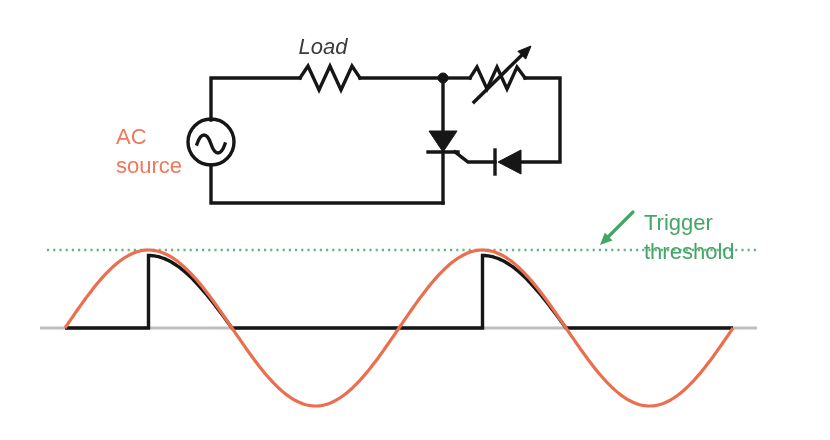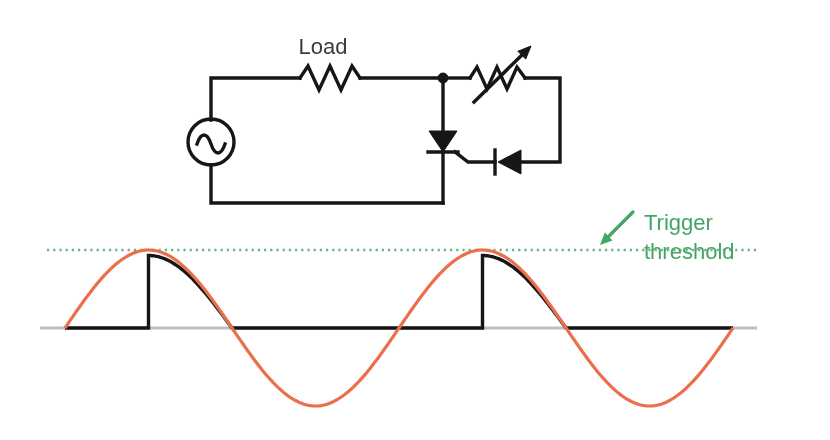--- a/index.html
+++ b/index.html
@@ -46,21 +46,21 @@
   
   .label {
     position: absolute;
     font-size: 22px;
     line-height: 1.3;
     white-space: pre-line;
     color: var(--text-dark, #3b3b3b);
   }
   .label.orange { color: var(--orange-text, #f0785c); }
   .label.green  { color: var(--green, #43a566); }
-  .label.center { text-align: center; }
+  .label.center { text-align: center; font-style: italic; }
 </style>
 </head>
 <body>
 
 <div class="canvas">
 
   <svg class="fig" viewBox="0 0 830 440">
 
     <g class="wire">
 
@@ -100,16 +100,18 @@
     <g id="waveform">
         <line x1="40" y1="328" x2="757" y2="328" class="axis"></line>
         <line x1="47" y1="250" x2="757" y2="250" class="threshold"></line>
         <path d="M65,328 L148.5,328 L148.5,255.5 L150.5,255.5 L152.5,255.7 L154.5,255.9 L156.5,256.3 L158.5,256.7 L160.5,257.3 L162.5,258.0 L164.5,258.7 L166.5,259.6 L168.5,260.5 L170.5,261.6 L172.5,262.7 L174.5,264.0 L176.5,265.3 L178.5,266.7 L180.5,268.2 L182.5,269.8 L184.5,271.5 L186.5,273.2 L188.5,275.0 L190.5,276.9 L192.5,278.9 L194.5,281.0 L196.5,283.1 L198.5,285.3 L200.5,287.5 L202.5,289.8 L204.5,292.1 L206.5,294.5 L208.5,297.0 L210.5,299.5 L212.5,302.0 L214.5,304.5 L216.5,307.1 L218.5,309.8 L220.5,312.4 L222.5,315.1 L224.5,317.8 L226.5,320.5 L228.5,323.2 L230.5,326.0 L232.0,328 L482.5,328 L482.5,255.5 L484.5,255.5 L486.5,255.7 L488.5,255.9 L490.5,256.3 L492.5,256.7 L494.5,257.3 L496.5,258.0 L498.5,258.7 L500.5,259.6 L502.5,260.5 L504.5,261.6 L506.5,262.7 L508.5,264.0 L510.5,265.3 L512.5,266.7 L514.5,268.2 L516.5,269.8 L518.5,271.5 L520.5,273.2 L522.5,275.0 L524.5,276.9 L526.5,278.9 L528.5,281.0 L530.5,283.1 L532.5,285.3 L534.5,287.5 L536.5,289.8 L538.5,292.1 L540.5,294.5 L542.5,297.0 L544.5,299.5 L546.5,302.0 L548.5,304.5 L550.5,307.1 L552.5,309.8 L554.5,312.4 L556.5,315.1 L558.5,317.8 L560.5,320.5 L562.5,323.2 L564.5,326.0 L566.0,328 L733,328" class="chopped" fill="none"></path>
         <polyline points="65.0,328.0 67.0,325.1 69.0,322.1 71.0,319.2 73.0,316.3 75.0,313.4 77.0,310.5 79.0,307.7 81.0,304.9 83.0,302.1 85.0,299.3 87.0,296.6 89.0,294.0 91.0,291.4 93.0,288.8 95.0,286.3 97.0,283.8 99.0,281.4 101.0,279.1 103.0,276.9 105.0,274.7 107.0,272.6 109.0,270.6 111.0,268.6 113.0,266.8 115.0,265.0 117.0,263.3 119.0,261.7 121.0,260.2 123.0,258.8 125.0,257.5 127.0,256.3 129.0,255.2 131.0,254.2 133.0,253.3 135.0,252.5 137.0,251.8 139.0,251.2 141.0,250.8 143.0,250.4 145.0,250.2 147.0,250.0 149.0,250.0 151.0,250.1 153.0,250.3 155.0,250.6 157.0,251.0 159.0,251.5 161.0,252.1 163.0,252.9 165.0,253.7 167.0,254.7 169.0,255.7 171.0,256.9 173.0,258.1 175.0,259.5 177.0,260.9 179.0,262.5 181.0,264.1 183.0,265.9 185.0,267.7 187.0,269.6 189.0,271.6 191.0,273.6 193.0,275.8 195.0,278.0 197.0,280.3 199.0,282.6 201.0,285.0 203.0,287.5 205.0,290.1 207.0,292.7 209.0,295.3 211.0,298.0 213.0,300.7 215.0,303.5 217.0,306.3 219.0,309.1 221.0,312.0 223.0,314.9 225.0,317.8 227.0,320.7 229.0,323.6 231.0,326.5 233.0,329.5 235.0,332.4 237.0,335.3 239.0,338.2 241.0,341.1 243.0,344.0 245.0,346.9 247.0,349.7 249.0,352.5 251.0,355.3 253.0,358.0 255.0,360.7 257.0,363.3 259.0,365.9 261.0,368.5 263.0,371.0 265.0,373.4 267.0,375.7 269.0,378.0 271.0,380.2 273.0,382.4 275.0,384.4 277.0,386.4 279.0,388.3 281.0,390.1 283.0,391.9 285.0,393.5 287.0,395.1 289.0,396.5 291.0,397.9 293.0,399.1 295.0,400.3 297.0,401.3 299.0,402.3 301.0,403.1 303.0,403.9 305.0,404.5 307.0,405.0 309.0,405.4 311.0,405.7 313.0,405.9 315.0,406.0 317.0,406.0 319.0,405.8 321.0,405.6 323.0,405.2 325.0,404.8 327.0,404.2 329.0,403.5 331.0,402.7 333.0,401.8 335.0,400.8 337.0,399.7 339.0,398.5 341.0,397.2 343.0,395.8 345.0,394.3 347.0,392.7 349.0,391.0 351.0,389.2 353.0,387.4 355.0,385.4 357.0,383.4 359.0,381.3 361.0,379.1 363.0,376.9 365.0,374.6 367.0,372.2 369.0,369.7 371.0,367.2 373.0,364.6 375.0,362.0 377.0,359.4 379.0,356.7 381.0,353.9 383.0,351.1 385.0,348.3 387.0,345.5 389.0,342.6 391.0,339.7 393.0,336.8 395.0,333.9 397.0,330.9 399.0,328.0 401.0,325.1 403.0,322.1 405.0,319.2 407.0,316.3 409.0,313.4 411.0,310.5 413.0,307.7 415.0,304.9 417.0,302.1 419.0,299.3 421.0,296.6 423.0,294.0 425.0,291.4 427.0,288.8 429.0,286.3 431.0,283.8 433.0,281.4 435.0,279.1 437.0,276.9 439.0,274.7 441.0,272.6 443.0,270.6 445.0,268.6 447.0,266.8 449.0,265.0 451.0,263.3 453.0,261.7 455.0,260.2 457.0,258.8 459.0,257.5 461.0,256.3 463.0,255.2 465.0,254.2 467.0,253.3 469.0,252.5 471.0,251.8 473.0,251.2 475.0,250.8 477.0,250.4 479.0,250.2 481.0,250.0 483.0,250.0 485.0,250.1 487.0,250.3 489.0,250.6 491.0,251.0 493.0,251.5 495.0,252.1 497.0,252.9 499.0,253.7 501.0,254.7 503.0,255.7 505.0,256.9 507.0,258.1 509.0,259.5 511.0,260.9 513.0,262.5 515.0,264.1 517.0,265.9 519.0,267.7 521.0,269.6 523.0,271.6 525.0,273.6 527.0,275.8 529.0,278.0 531.0,280.3 533.0,282.6 535.0,285.0 537.0,287.5 539.0,290.1 541.0,292.7 543.0,295.3 545.0,298.0 547.0,300.7 549.0,303.5 551.0,306.3 553.0,309.1 555.0,312.0 557.0,314.9 559.0,317.8 561.0,320.7 563.0,323.6 565.0,326.5 567.0,329.5 569.0,332.4 571.0,335.3 573.0,338.2 575.0,341.1 577.0,344.0 579.0,346.9 581.0,349.7 583.0,352.5 585.0,355.3 587.0,358.0 589.0,360.7 591.0,363.3 593.0,365.9 595.0,368.5 597.0,371.0 599.0,373.4 601.0,375.7 603.0,378.0 605.0,380.2 607.0,382.4 609.0,384.4 611.0,386.4 613.0,388.3 615.0,390.1 617.0,391.9 619.0,393.5 621.0,395.1 623.0,396.5 625.0,397.9 627.0,399.1 629.0,400.3 631.0,401.3 633.0,402.3 635.0,403.1 637.0,403.9 639.0,404.5 641.0,405.0 643.0,405.4 645.0,405.7 647.0,405.9 649.0,406.0 651.0,406.0 653.0,405.8 655.0,405.6 657.0,405.2 659.0,404.8 661.0,404.2 663.0,403.5 665.0,402.7 667.0,401.8 669.0,400.8 671.0,399.7 673.0,398.5 675.0,397.2 677.0,395.8 679.0,394.3 681.0,392.7 683.0,391.0 685.0,389.2 687.0,387.4 689.0,385.4 691.0,383.4 693.0,381.3 695.0,379.1 697.0,376.9 699.0,374.6 701.0,372.2 703.0,369.7 705.0,367.2 707.0,364.6 709.0,362.0 711.0,359.4 713.0,356.7 715.0,353.9 717.0,351.1 719.0,348.3 721.0,345.5 723.0,342.6 725.0,339.7 727.0,336.8 729.0,333.9 731.0,330.9 733.0,328.0" class="sine" fill="none"></polyline>
       </g>
   </svg>
 
   <div class="label center" style="left:285px; top:33px; width:76px;">Load</div>
 
+  <div class="label orange" style="left:116px; top:123px;">AC
+source</div>
 
   <div class="label green" style="left:644px; top:170px;margin-top:39px;">Trigger
 threshold</div>
 </div>
 
 </body></html>

